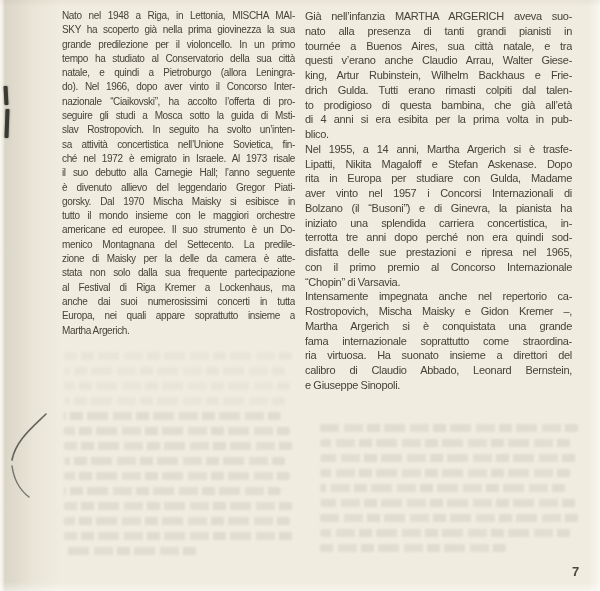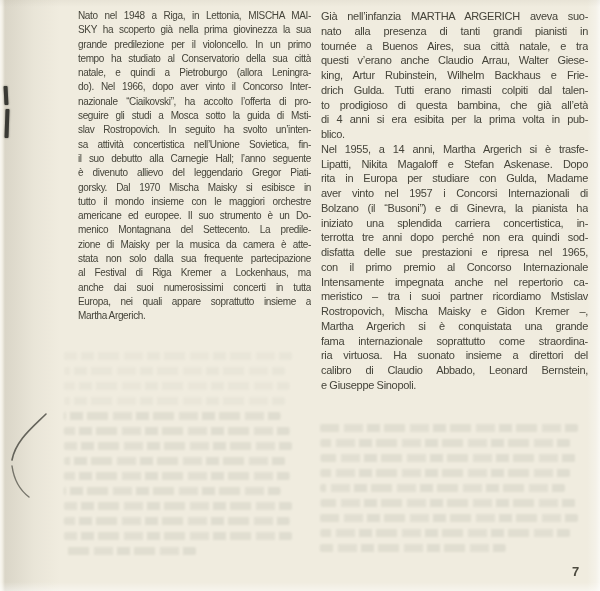--- a/index.html
+++ b/index.html
@@ -17,21 +17,20 @@
     background:
       radial-gradient(ellipse at 55% 40%, rgba(255,255,255,0.18), rgba(0,0,0,0) 70%),
       linear-gradient(180deg, #efebde 0%, #f1edе1 50%, #f2efe4 100%),
       #f0ecdf;
     font-family: "Liberation Sans", "DejaVu Sans", sans-serif;
     color: #45443a;
   }
   .col {
     position: absolute;
     top: 9px;
-    margin-left: 16px;
   }
   .col-left {
     left: 62px;
     width: 233px;
     font-size: 10px;
     letter-spacing: -0.35px;
     word-spacing: -0.3px;
   }
   .col-left .line { height: 14.3px; line-height: 14.3px; }
   .col-right {
@@ -160,27 +159,28 @@
       <div class="line">Nato nel 1948 a Riga, in Lettonia, MISCHA MAI-</div>
       <div class="line">SKY ha scoperto già nella prima giovinezza la sua</div>
       <div class="line">grande predilezione per il violoncello. In un primo</div>
       <div class="line">tempo ha studiato al Conservatorio della sua città</div>
       <div class="line">natale, e quindi a Pietroburgo (allora Leningra-</div>
       <div class="line">do). Nel 1966, dopo aver vinto il Concorso Inter-</div>
       <div class="line">nazionale “Ciaikovski”, ha accolto l’offerta di pro-</div>
       <div class="line">seguire gli studi a Mosca sotto la guida di Msti-</div>
       <div class="line">slav Rostropovich. In seguito ha svolto un’inten-</div>
       <div class="line">sa attività concertistica nell’Unione Sovietica, fin-</div>
+      <div class="line">ché nel 1972 è emigrato in Israele. Al 1973 risale</div>
       <div class="line">il suo debutto alla Carnegie Hall; l’anno seguente</div>
       <div class="line">è divenuto allievo del leggendario Gregor Piati-</div>
       <div class="line">gorsky. Dal 1970 Mischa Maisky si esibisce in</div>
       <div class="line">tutto il mondo insieme con le maggiori orchestre</div>
       <div class="line">americane ed europee. Il suo strumento è un Do-</div>
       <div class="line">menico Montagnana del Settecento. La predile-</div>
-      <div class="line">zione di Maisky per la musica da camera è atte-</div>
+      <div class="line">zione di Maisky per la delle da camera è atte-</div>
       <div class="line">stata non solo dalla sua frequente partecipazione</div>
       <div class="line">al Festival di Riga Kremer a Lockenhaus, ma</div>
       <div class="line">anche dai suoi numerosissimi concerti in tutta</div>
       <div class="line">Europa, nei quali appare soprattutto insieme a</div>
       <div class="line para-last">Martha Argerich.</div>
     </div>
   <div class="col col-right" id="col-right">
       <div class="line">Già nell’infanzia MARTHA ARGERICH aveva suo-</div>
       <div class="line">nato alla presenza di tanti grandi pianisti in</div>
       <div class="line">tournée a Buenos Aires, sua città natale, e tra</div>
@@ -192,22 +192,22 @@
       <div class="line para-last">blico.</div>
       <div class="line">Nel 1955, a 14 anni, Martha Argerich si è trasfe-</div>
       <div class="line">Lipatti, Nikita Magaloff e Stefan Askenase. Dopo</div>
       <div class="line">rita in Europa per studiare con Gulda, Madame</div>
       <div class="line">aver vinto nel 1957 i Concorsi Internazionali di</div>
       <div class="line">Bolzano (il “Busoni”) e di Ginevra, la pianista ha</div>
       <div class="line">iniziato una splendida carriera concertistica, in-</div>
       <div class="line">terrotta tre anni dopo perché non era quindi sod-</div>
       <div class="line">disfatta delle sue prestazioni e ripresa nel 1965,</div>
       <div class="line">con il primo premio al Concorso Internazionale</div>
+      <div class="line para-last">“Chopin” di Varsavia.</div>
       <div class="line">Intensamente impegnata anche nel repertorio ca-</div>
-      <div class="line">meristico – tra i suoi partner ricordiamo Mstislav</div>
       <div class="line">Rostropovich, Mischa Maisky e Gidon Kremer –,</div>
       <div class="line">Martha Argerich si è conquistata una grande</div>
       <div class="line">fama internazionale soprattutto come straordina-</div>
       <div class="line">ria virtuosa. Ha suonato insieme a direttori del</div>
       <div class="line">calibro di Claudio Abbado, Leonard Bernstein,</div>
       <div class="line para-last">e Giuseppe Sinopoli.</div>
     </div>
 
   <div class="staple staple-top"></div>
   <div class="staple staple-bottom"></div>

